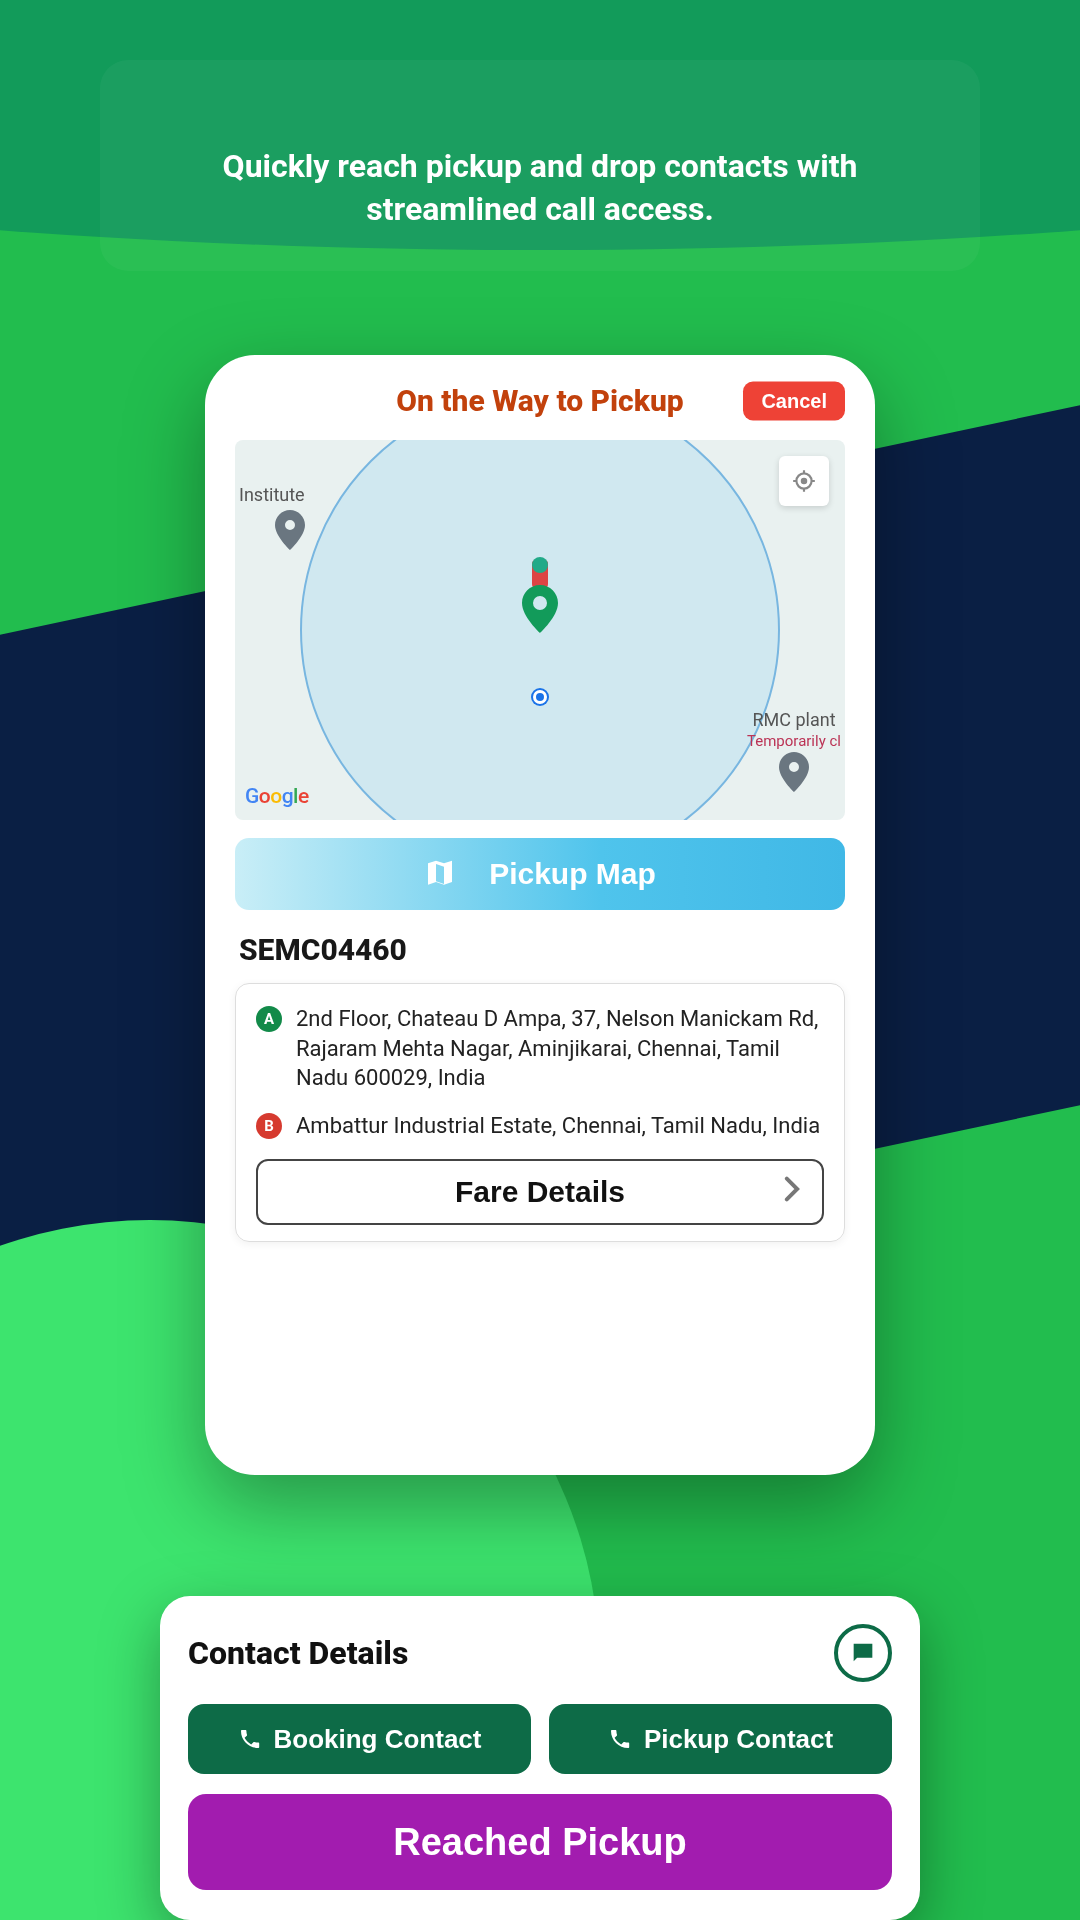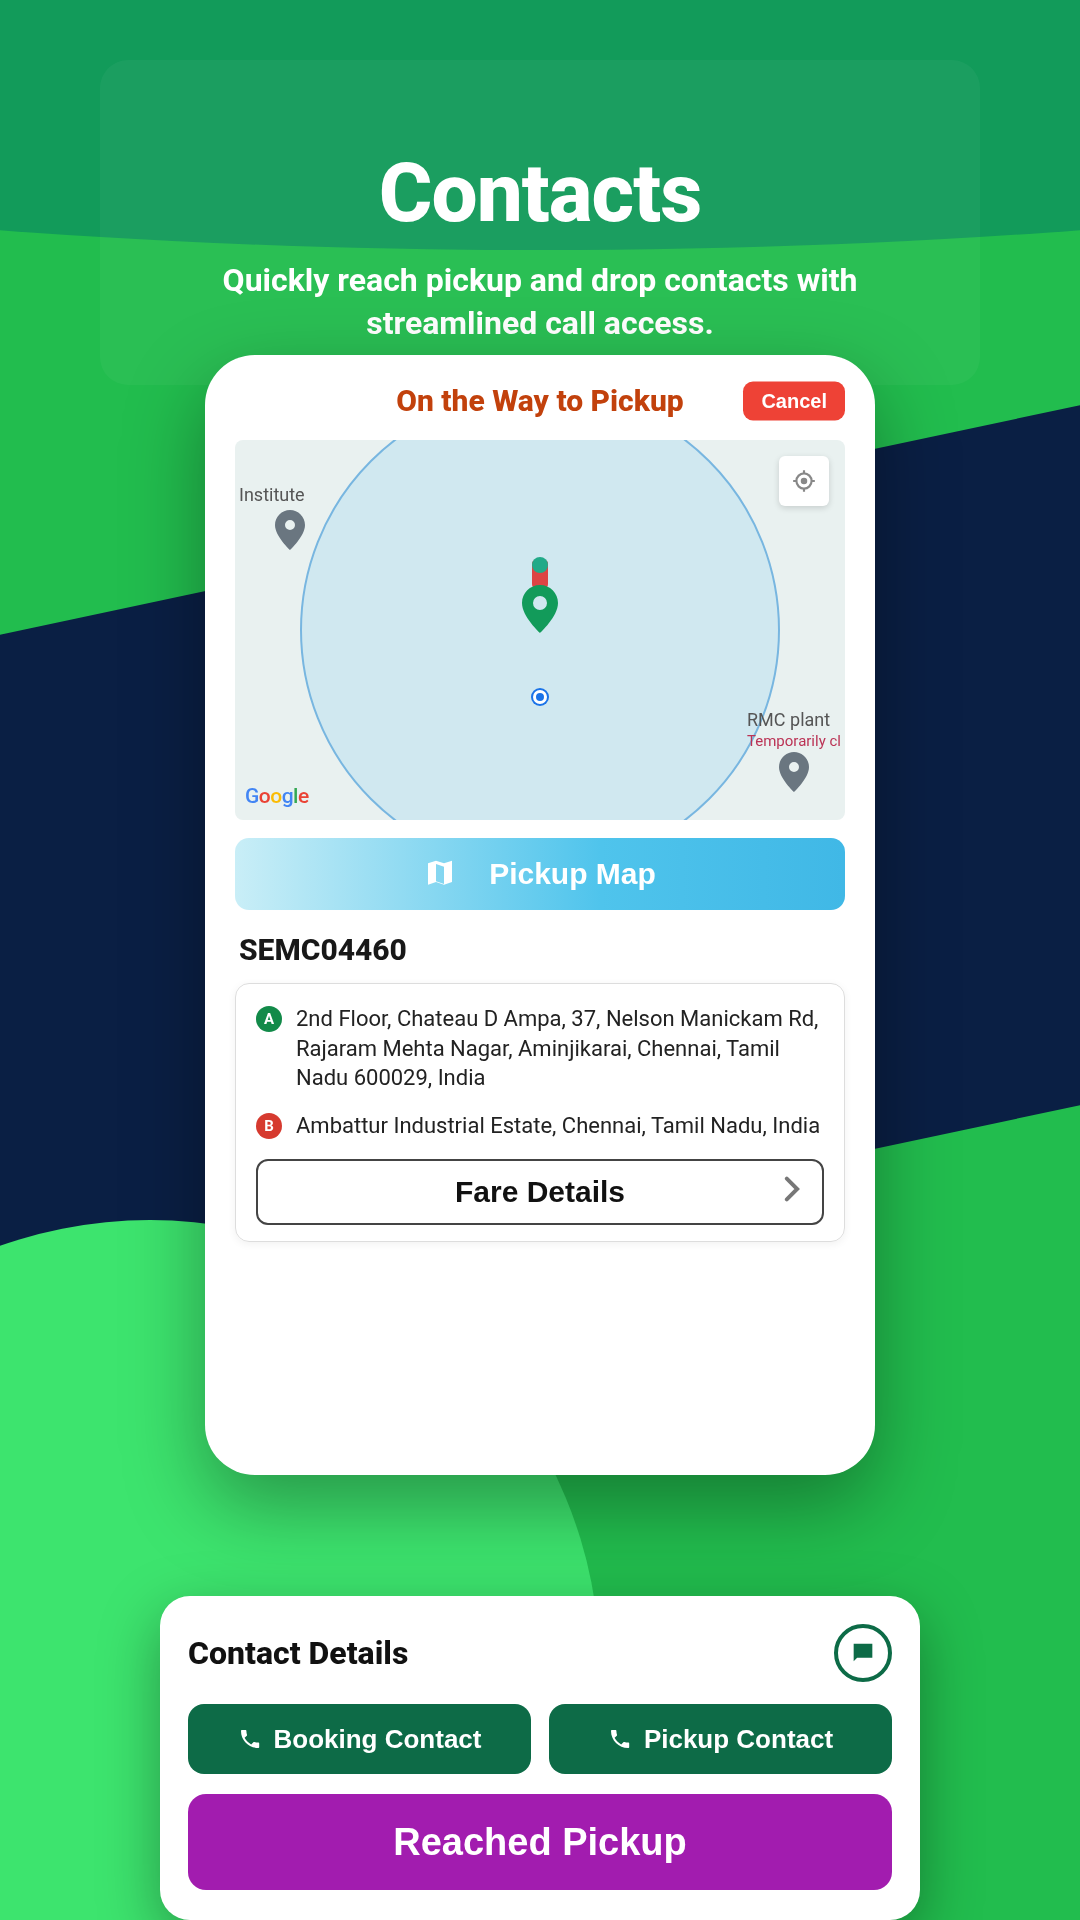--- a/index.html
+++ b/index.html
@@ -87,21 +87,21 @@
     background: #fff; border-radius: 6px; display: flex; align-items: center; justify-content: center;
     box-shadow: 0 2px 6px rgba(0,0,0,0.15); cursor: pointer;
   }
   .map-pin {
     position: absolute; width: 30px; height: 40px;
   }
   .pin-institute { top: 70px; left: 40px; }
   .pin-rmc { bottom: 28px; right: 36px; }
   .map-label { position: absolute; font-size: 18px; color: #555; }
   .lbl-institute { top: 44px; left: 4px; }
-  .lbl-rmc { bottom: 70px; right: 4px; text-align: left; line-height: 1.1; }
+  .lbl-rmc { bottom: 70px; right: 4px; text-align: center; line-height: 1.1; }
   .lbl-rmc small { color: #b35; font-size: 15px; }
   .center-marker {
     position: absolute; top: 115px; left: 50%; transform: translateX(-50%);
     width: 60px; height: 80px;
   }
   .user-dot {
     position: absolute; top: 250px; left: 50%; transform: translateX(-50%);
     width: 14px; height: 14px; background: #1a73e8; border: 3px solid #fff; border-radius: 50%;
     box-shadow: 0 0 0 2px #1a73e8;
   }
@@ -161,21 +161,20 @@
 <body>
 
 <div class="bg-layer">
   <div class="bg-light-wave"></div>
   <div class="bg-dark-wave"></div>
   <div class="bg-light-wave2"></div>
 </div>
 
 <div class="content">
   <div class="hero">
-    <h1>Contacts</h1>
     <p>Quickly reach pickup and drop contacts with streamlined call access.</p>
   </div>
 
   <div class="phone">
     <div class="phone-header">
       <div class="phone-title">On the Way to Pickup</div>
       <button class="cancel-btn">Cancel</button>
     </div>
 
     <div class="map-area">

